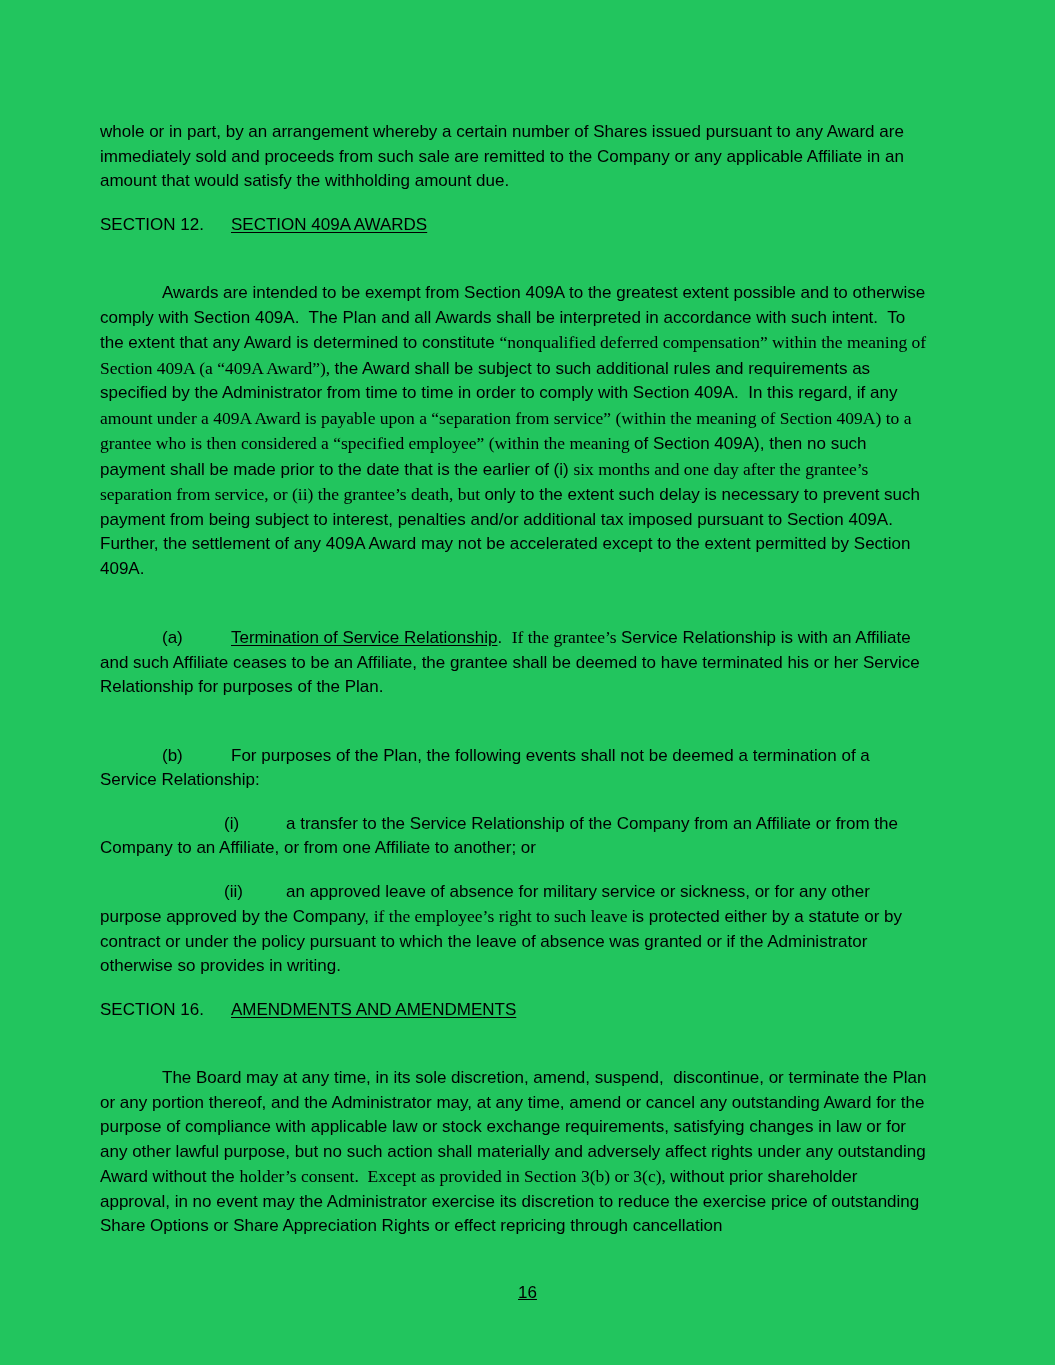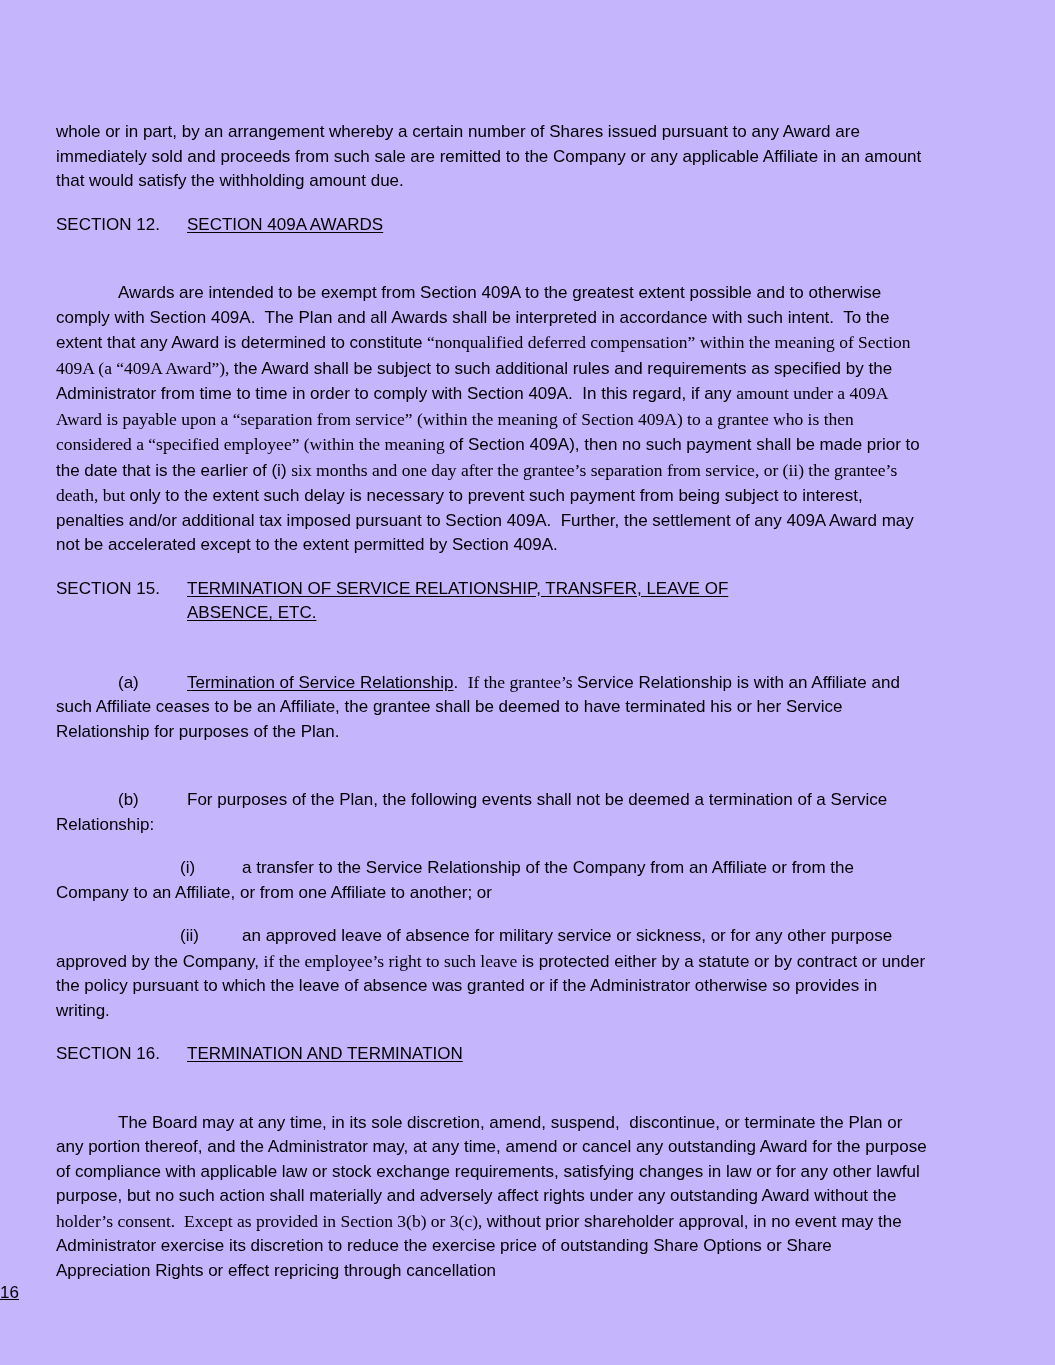--- a/index.html
+++ b/index.html
@@ -1,60 +1,59 @@
 <!DOCTYPE html>
 <html><head>
 <meta charset="utf-8">
 <style>
   * { box-sizing: border-box; }
   html, body { margin: 0; padding: 0; background: #ffffff; }
   .page {
     position: relative;
     width: 1055px;
     height: 1365px;
-    background: #c4b5fd;
+    background: #22c55e;
     color: #000000;
-    padding: 120px 125px 0 56px;
+    padding: 120px 125px 0 100px;
     font-family: "Liberation Sans", "DejaVu Sans", sans-serif;
     font-size: 17px;
     line-height: 24.5px;
     overflow: hidden;
   }
   p { margin: 0 0 19px 0; white-space: pre-wrap; }
   .indent  { text-indent: 62px; margin-top: 44px; }
   .indent2 { text-indent: 124px; margin-top: 8px; }
   .hang    { padding-left: 131px; text-indent: -131px; }
   .h-label { display: inline-block; width: 131px; text-indent: 0; }
   .item-label { display: inline-block; text-indent: 0; }
   .w69 { width: 69px; }
   .w62 { width: 62px; }
   .u { text-decoration: underline; text-underline-offset: 2px; }
   .serif { font-family: "Liberation Serif", "DejaVu Serif", serif; font-size: 17.5px; }
-  .footer { position: absolute; left: 0; right: 0; bottom: 60px; text-align: left; text-decoration: underline; }
+  .footer { position: absolute; left: 0; right: 0; bottom: 60px; text-align: center; text-decoration: underline; }
 </style>
 </head>
 <body>
 
 <div class="page">
 
   <p class="body">whole or in part, by an arrangement whereby a certain number of Shares issued pursuant to any Award are immediately sold and proceeds from such sale are remitted to the Company or any applicable Affiliate in an amount that would satisfy the withholding amount due.</p>
 
   <p class="heading hang"><span class="h-label">SECTION 12.</span><span class="u">SECTION 409A AWARDS</span></p>
 
   <p class="body indent"><span>Awards are intended to be exempt from Section 409A to the greatest extent possible and to otherwise comply with Section 409A.  The Plan and all Awards shall be interpreted in accordance with such intent.  To the extent that any Award is determined to constitute </span><span class="serif">“nonqualified deferred compensation” within the meaning of Section 409A (a “409A Award”), </span><span>the Award shall be subject to such additional rules and requirements as specified by the Administrator from time to time in order to comply with Section 409A.  In this regard, if any </span><span class="serif">amount under a 409A Award is payable upon a “separation from service” (within the meaning of Section 409A) to a grantee who is then considered a “specified employee” (within the meaning </span><span>of Section 409A), then no such payment shall be made prior to the date that is the earlier of (i) </span><span class="serif">six months and one day after the grantee’s separation from service, or (ii) the grantee’s death, but </span><span>only to the extent such delay is necessary to prevent such payment from being subject to interest, penalties and/or additional tax imposed pursuant to Section 409A.  Further, the settlement of any 409A Award may not be accelerated except to the extent permitted by Section 409A.</span></p>
 
-  <p class="heading hang"><span class="h-label">SECTION 15.</span><span class="u">TERMINATION OF SERVICE RELATIONSHIP, TRANSFER, LEAVE OF</span><br><span class="u">ABSENCE, ETC.</span></p>
 
   <p class="body indent"><span class="item-label w69">(a)</span><span class="u">Termination of Service Relationship</span><span>.  </span><span class="serif">If the grantee’s </span><span>Service Relationship is with an Affiliate and such Affiliate ceases to be an Affiliate, the grantee shall be deemed to have terminated his or her Service Relationship for purposes of the Plan.</span></p>
 
   <p class="body indent"><span class="item-label w69">(b)</span><span>For purposes of the Plan, the following events shall not be deemed a termination of a Service Relationship:</span></p>
 
   <p class="body indent2"><span class="item-label w62">(i)</span><span>a transfer to the Service Relationship of the Company from an Affiliate or from the Company to an Affiliate, or from one Affiliate to another; or</span></p>
 
   <p class="body indent2"><span class="item-label w62">(ii)</span><span>an approved leave of absence for military service or sickness, or for any other purpose approved by the Company, </span><span class="serif">if the employee’s right to such leave </span><span>is protected either by a statute or by contract or under the policy pursuant to which the leave of absence was granted or if the Administrator otherwise so provides in writing.</span></p>
 
-  <p class="heading hang"><span class="h-label">SECTION 16.</span><span class="u">TERMINATION AND TERMINATION</span></p>
+  <p class="heading hang"><span class="h-label">SECTION 16.</span><span class="u">AMENDMENTS AND AMENDMENTS</span></p>
 
   <p class="body indent"><span>The Board may at any time, in its sole discretion, amend, suspend,  discontinue, or terminate the Plan or any portion thereof, and the Administrator may, at any time, amend or cancel any outstanding Award for the purpose of compliance with applicable law or stock exchange requirements, satisfying changes in law or for any other lawful purpose, but no such action shall materially and adversely affect rights under any outstanding Award without the </span><span class="serif">holder’s consent.  Except as provided in Section 3(b) or 3(c), </span><span>without prior shareholder approval, in no event may the Administrator exercise its discretion to reduce the exercise price of outstanding Share Options or Share Appreciation Rights or effect repricing through cancellation</span></p>
 
   <div class="footer">16</div>
 
 </div>
 
 </body></html>

